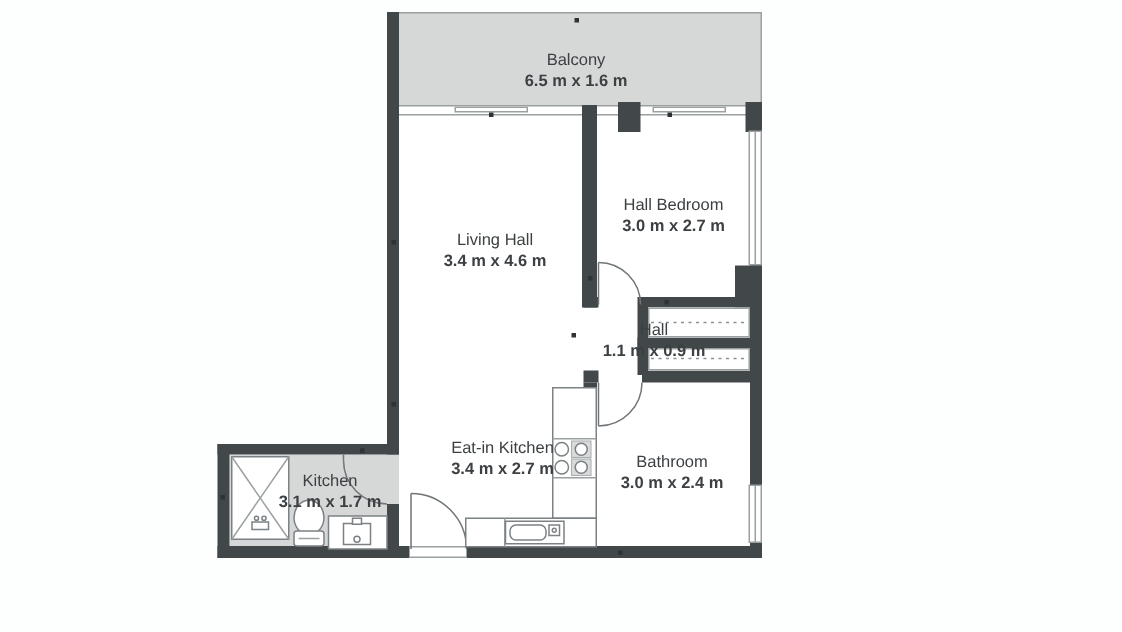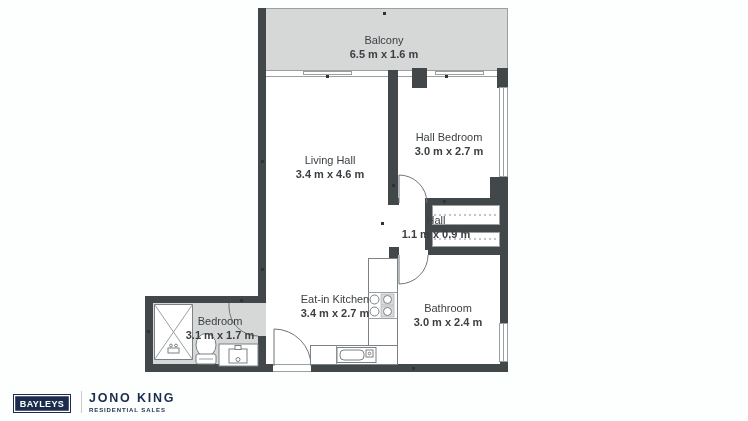--- a/index.html
+++ b/index.html
@@ -214,28 +214,18 @@
   </div>
   <div class="room-label" style="left:335px;top:306px;">
     <span class="nm">Eat-in Kitchen</span>
     <span class="dims">3.4 m x 2.7 m</span>
   </div>
   <div class="room-label" style="left:448px;top:315px;">
     <span class="nm">Bathroom</span>
     <span class="dims">3.0 m x 2.4 m</span>
   </div>
   <div class="room-label" style="left:220px;top:328px;">
-    <span class="nm">Bedroom</span>
+    <span class="nm">Kitchen</span>
     <span class="dims">3.1 m x 1.7 m</span>
   </div>
 
-  <div class="brand">
-    <div class="bayleys-box">
-      <span>BAYLEYS</span>
-    </div>
-    <div class="brand-divider"></div>
-    <div class="agent">
-      <div class="agent-name">JONO KING</div>
-      <div class="agent-tag">RESIDENTIAL SALES</div>
-    </div>
-  </div>
 
 </div>
 
 </body></html>

